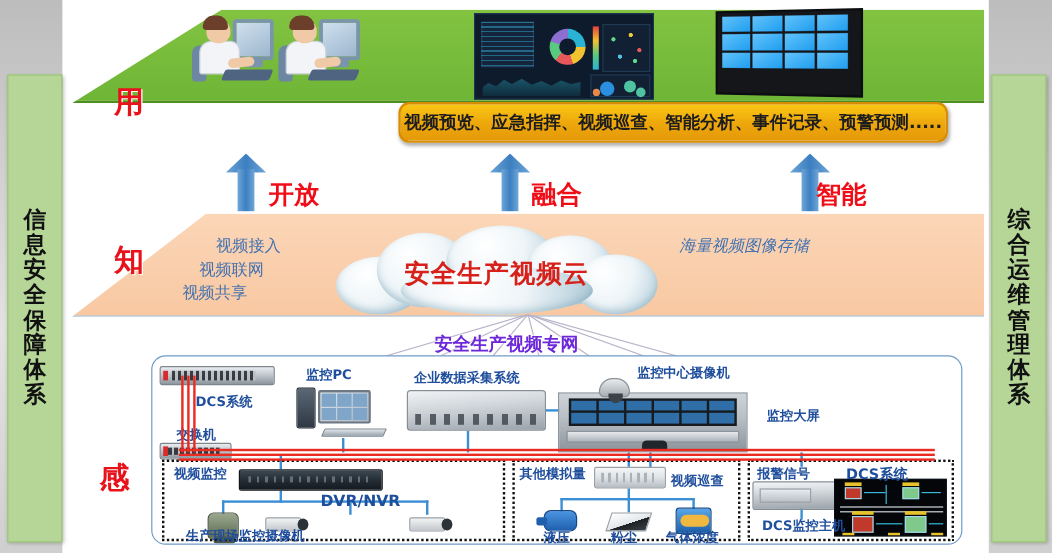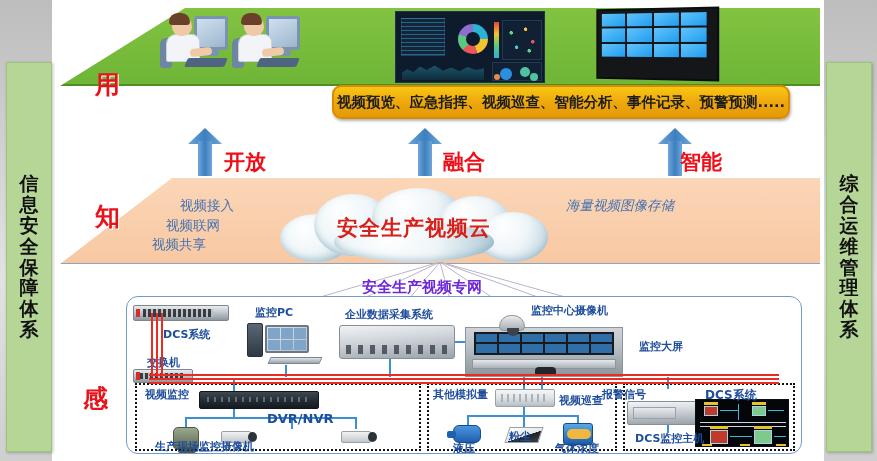--- a/index.html
+++ b/index.html
@@ -648,25 +648,25 @@
     <div class="bline" style="left:396px; top:80px; width:2px; height:12px;"></div>
     <div class="bline" style="left:340px; top:118px; width:112px; height:2px;"></div>
     <div class="bline" style="left:396px; top:110px; width:2px; height:10px;"></div>
     <div class="bline" style="left:340px; top:118px; width:2px; height:12px;"></div>
     <div class="bline" style="left:396px; top:118px; width:2px; height:12px;"></div>
     <div class="bline" style="left:450px; top:118px; width:2px; height:12px;"></div>
     <div class="sensor-blue" style="left:326px; top:128px;"></div>
     <div class="sensor-plate" style="left:380px; top:130px;"></div>
     <div class="sensor-gas" style="left:436px; top:126px;"></div>
     <div class="dev-label" style="left:326px; top:144px;">液压</div>
-    <div class="dev-label" style="left:382px; top:132px;">粉尘</div>
+    <div class="dev-label" style="left:382px; top:144px;">粉尘</div>
     <div class="dev-label" style="left:428px; top:144px;">气体浓度</div>
 
     <div class="dotbox" style="left:496px; top:86px; width:172px; height:68px;"></div>
-    <div class="dev-label" style="left:475px; top:90px;">报警信号</div>
+    <div class="dev-label" style="left:504px; top:90px;">报警信号</div>
     <div class="rackserver" style="left:500px; top:104px; width:84px; height:24px;">
       <div class="bay"></div>
     </div>
     <div class="dev-label" style="left:508px; top:134px;">DCS监控主机</div>
     <div class="bline" style="left:540px; top:80px; width:2px; height:12px;"></div>
     <div class="bline" style="left:540px; top:126px; width:2px; height:10px;"></div>
     <div class="dev-label" style="left:578px; top:90px; font-size:12px;">DCS系统</div>
     <div class="dcs-img" style="left:568px; top:102px; width:94px; height:48px;">
       <div class="pipe-w" style="left:4px; top:22px; width:86px; height:1px;"></div>
       <div class="pipe-w" style="left:4px; top:26px; width:86px; height:1px;"></div>

